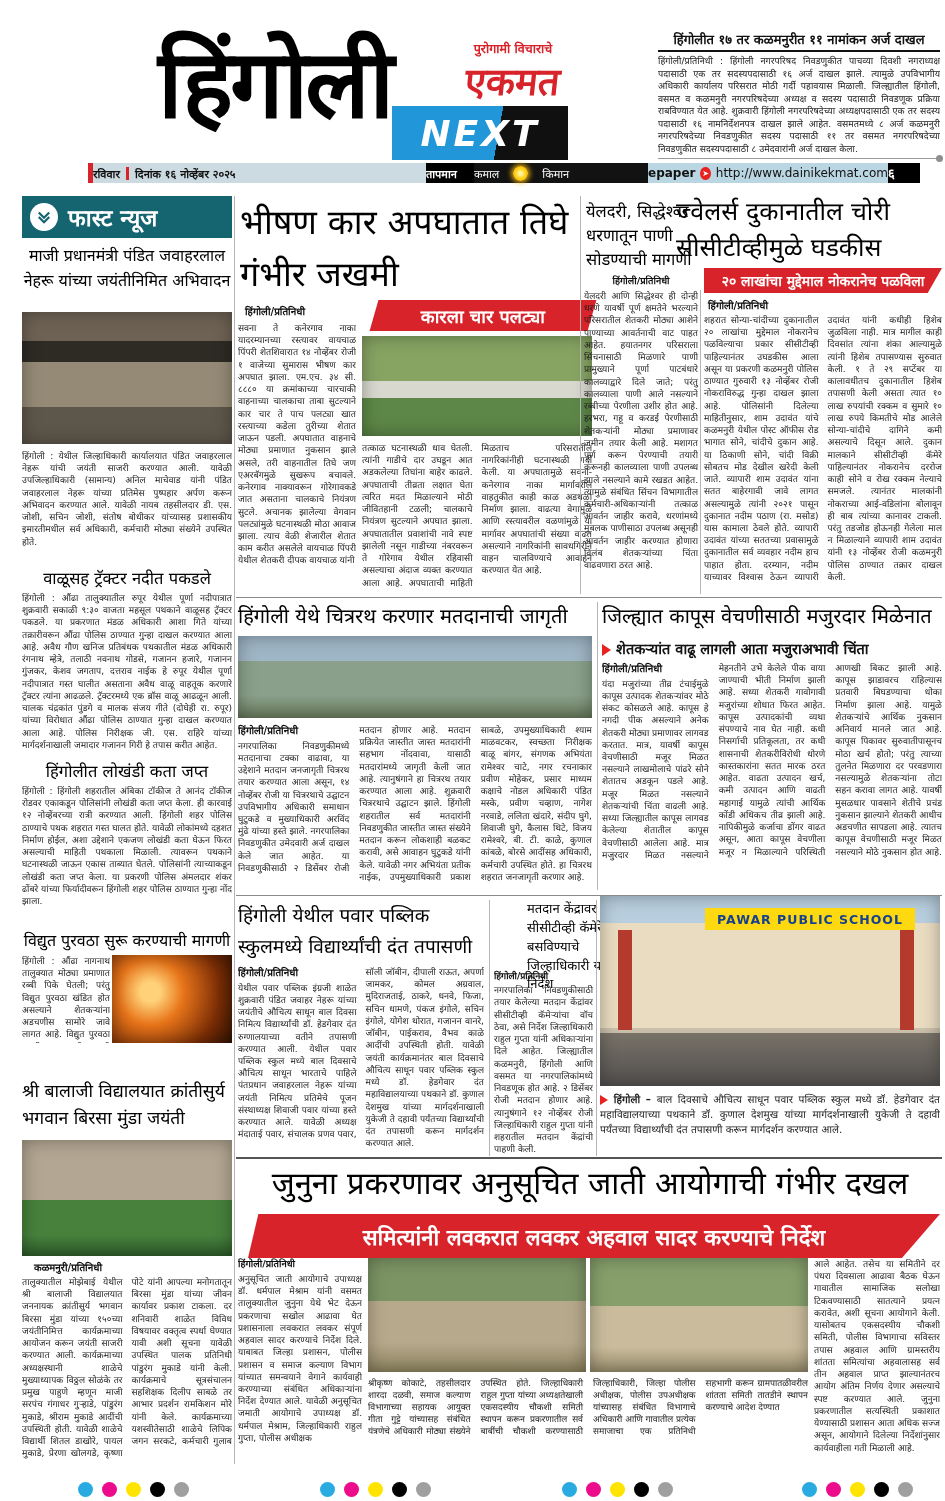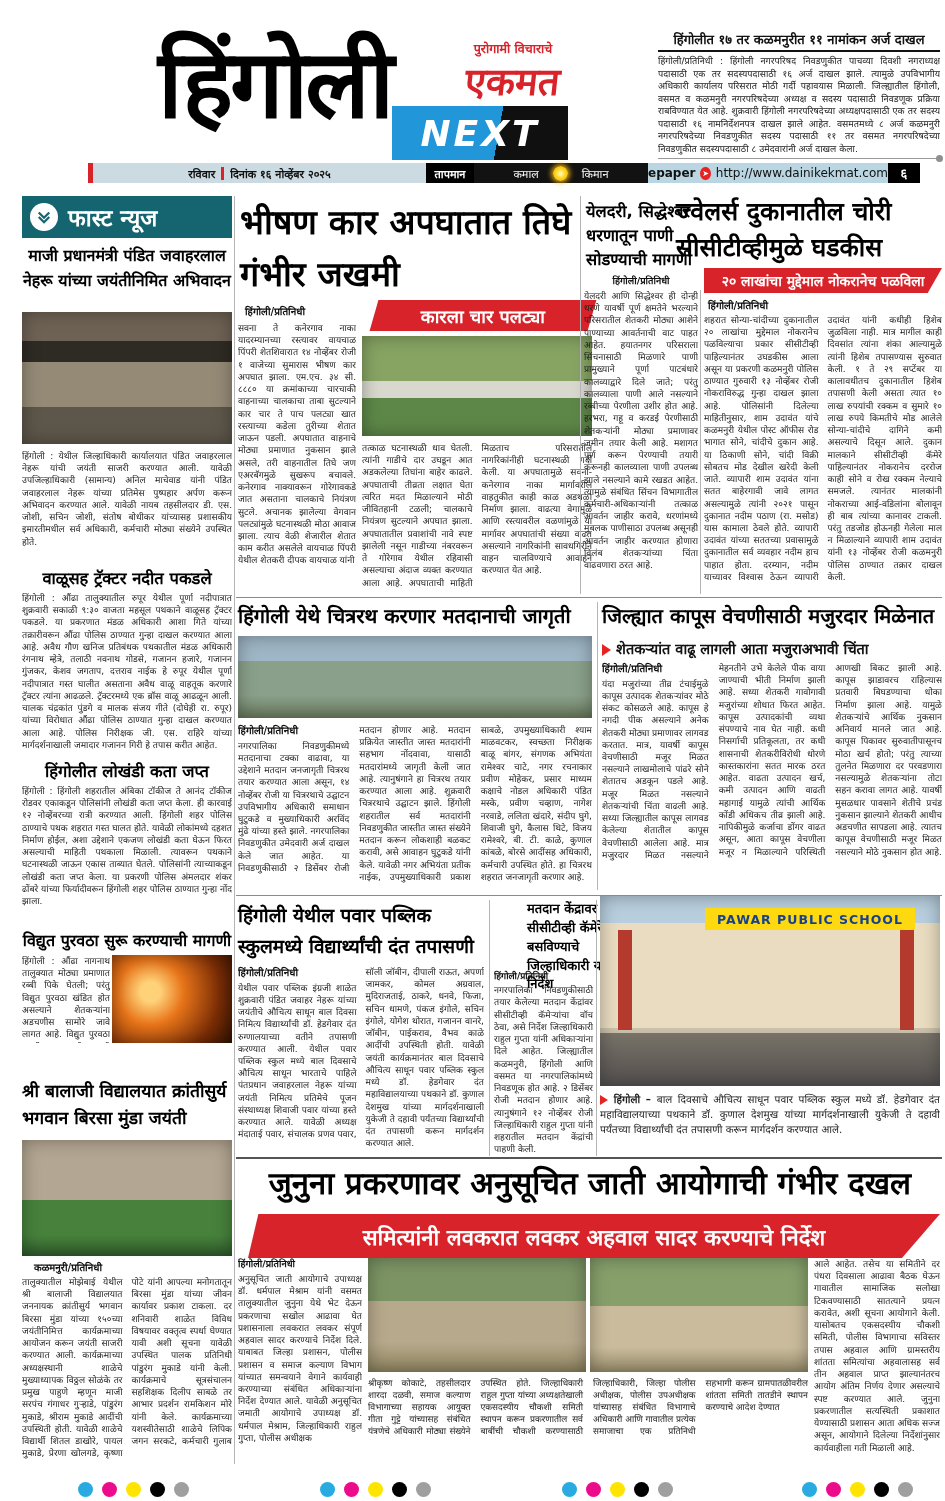--- a/index.html
+++ b/index.html
@@ -5,34 +5,34 @@
   html,body{margin:0;padding:0;background:#e9e9e9;}
   .page{position:relative;width:945px;height:1501px;margin:0 auto;background:#ffffff;
         font-family:"DejaVu Sans","Liberation Sans",sans-serif;color:#111;overflow:hidden;}
   .abs{position:absolute;box-sizing:border-box;}
   .jt{text-align:justify;}
   .body-text{font-size:9px;line-height:1.36;color:#1c1c1c;overflow:hidden;}
   .byline{font-weight:bold;font-size:10px;color:#111;}
   .cols2{column-count:2;column-gap:9px;}
   .cols3{column-count:3;column-gap:10px;}
   .cols4{column-count:4;column-gap:10px;}
-  .hl{font-weight:700;color:#000;}
+  .hl{font-weight:400;color:#000;}
   .center{text-align:center;}
   .photo{position:absolute;box-shadow:inset 0 0 18px rgba(0,0,0,.35);}
   .rule-h{position:absolute;background:#8a8a8a;height:1px;}
   .rule-v{position:absolute;background:#b5b5b5;width:1px;}
   .red-banner{background:#d8232a;color:#fff;font-weight:900;display:flex;align-items:center;justify-content:center;}
   .skew{transform:skewX(-16deg);}
   .unskew{transform:skewX(16deg);}
   .dots{position:absolute;display:flex;gap:9px;}
   .dot{width:15px;height:15px;border-radius:50%;}
   .dc{background:#29abe2}.dm{background:#ec0b8b}.dy{background:#ffe400}.dk{background:#000}.dg{background:#9f9f9f}
   .fast-head{background:#156570;color:#fff;display:flex;align-items:center;gap:10px;padding-left:8px;}
   .fast-circle{width:28px;height:28px;border-radius:50%;background:#fff;display:flex;align-items:center;justify-content:center;}
-  .topbar-seg{display:flex;align-items:center;justify-content:center;font-size:11px;}
+  .topbar-seg{display:flex;align-items:center;font-size:11px;}
   .sun{width:15px;height:15px;border-radius:50%;background:radial-gradient(circle,#fff3a0 15%,#ffd618 45%,#f7a511 90%);
        box-shadow:0 0 5px 2px rgba(247,188,17,.85);}
   .epaper-ic{width:13px;height:13px;border-radius:50%;background:#e8231f;color:#fff;font-size:8px;line-height:13px;
              text-align:center;display:inline-block;}
   .tri{width:0;height:0;border-top:6px solid transparent;border-bottom:6px solid transparent;border-left:9px solid #e8231f;
        display:inline-block;vertical-align:middle;}
   .sign{position:absolute;background:#ffd90f;color:#16418e;font-weight:900;display:flex;align-items:center;justify-content:center;
         letter-spacing:1px;}
 </style>
 </head>

